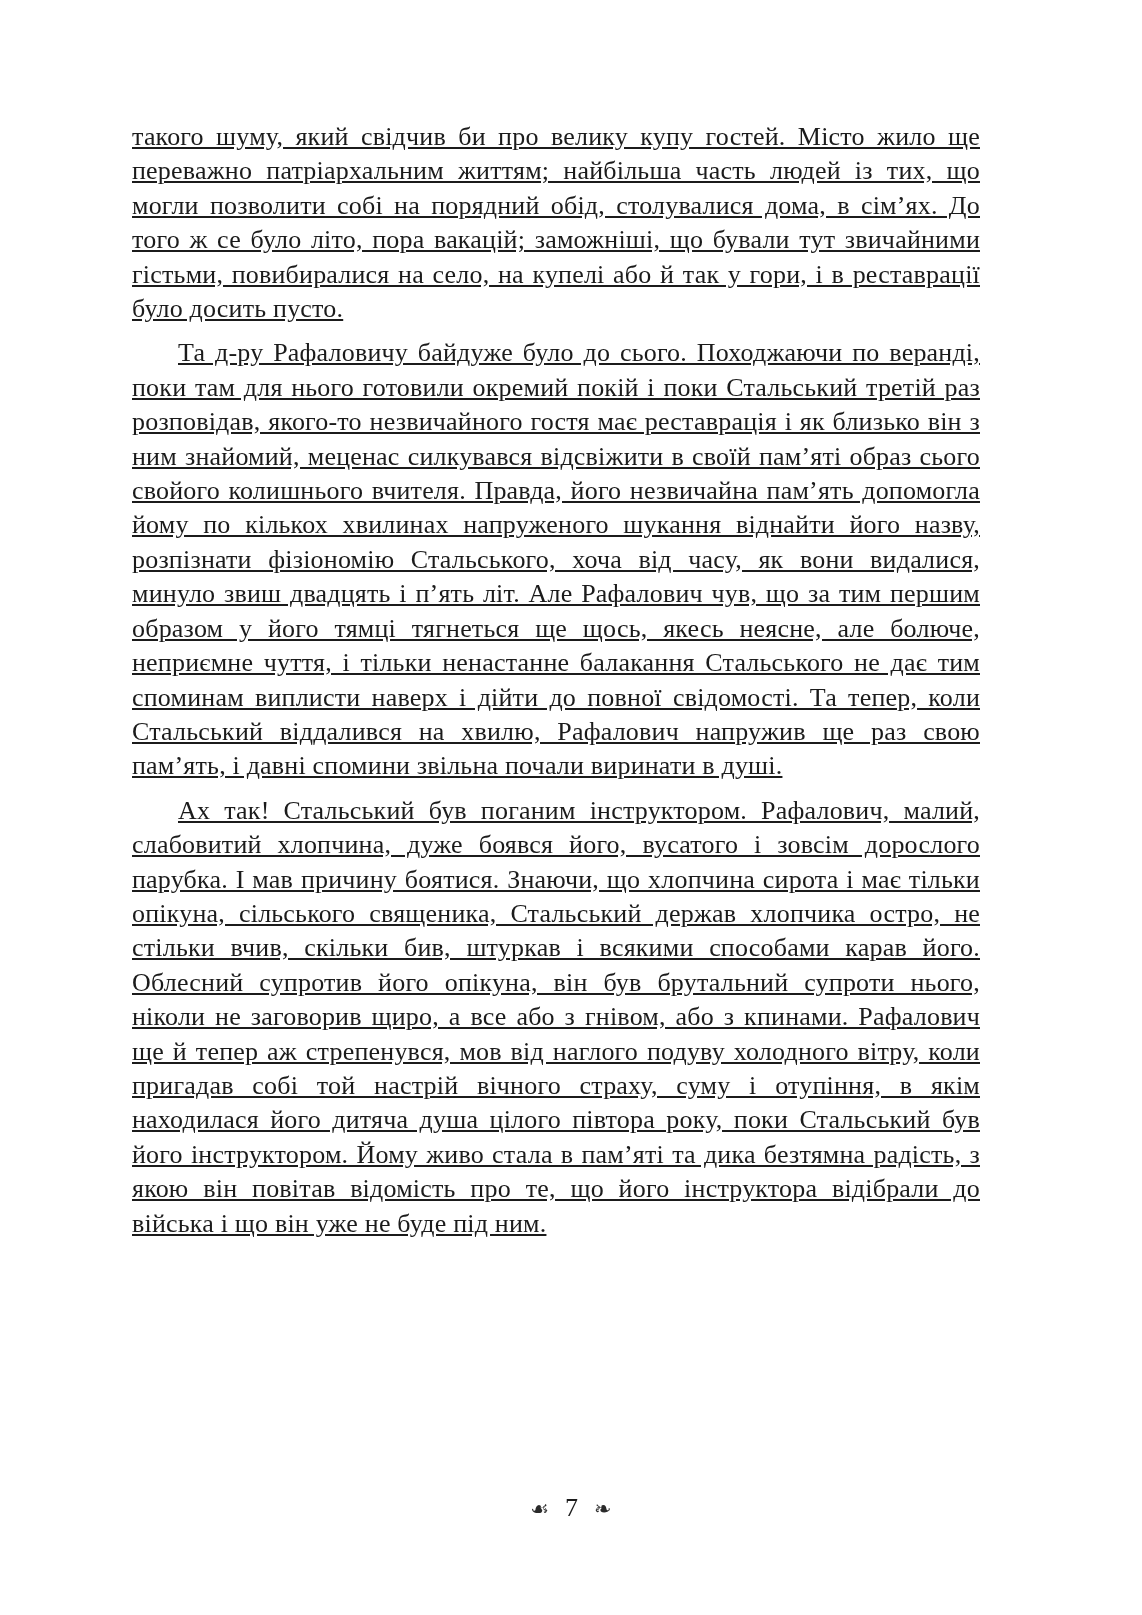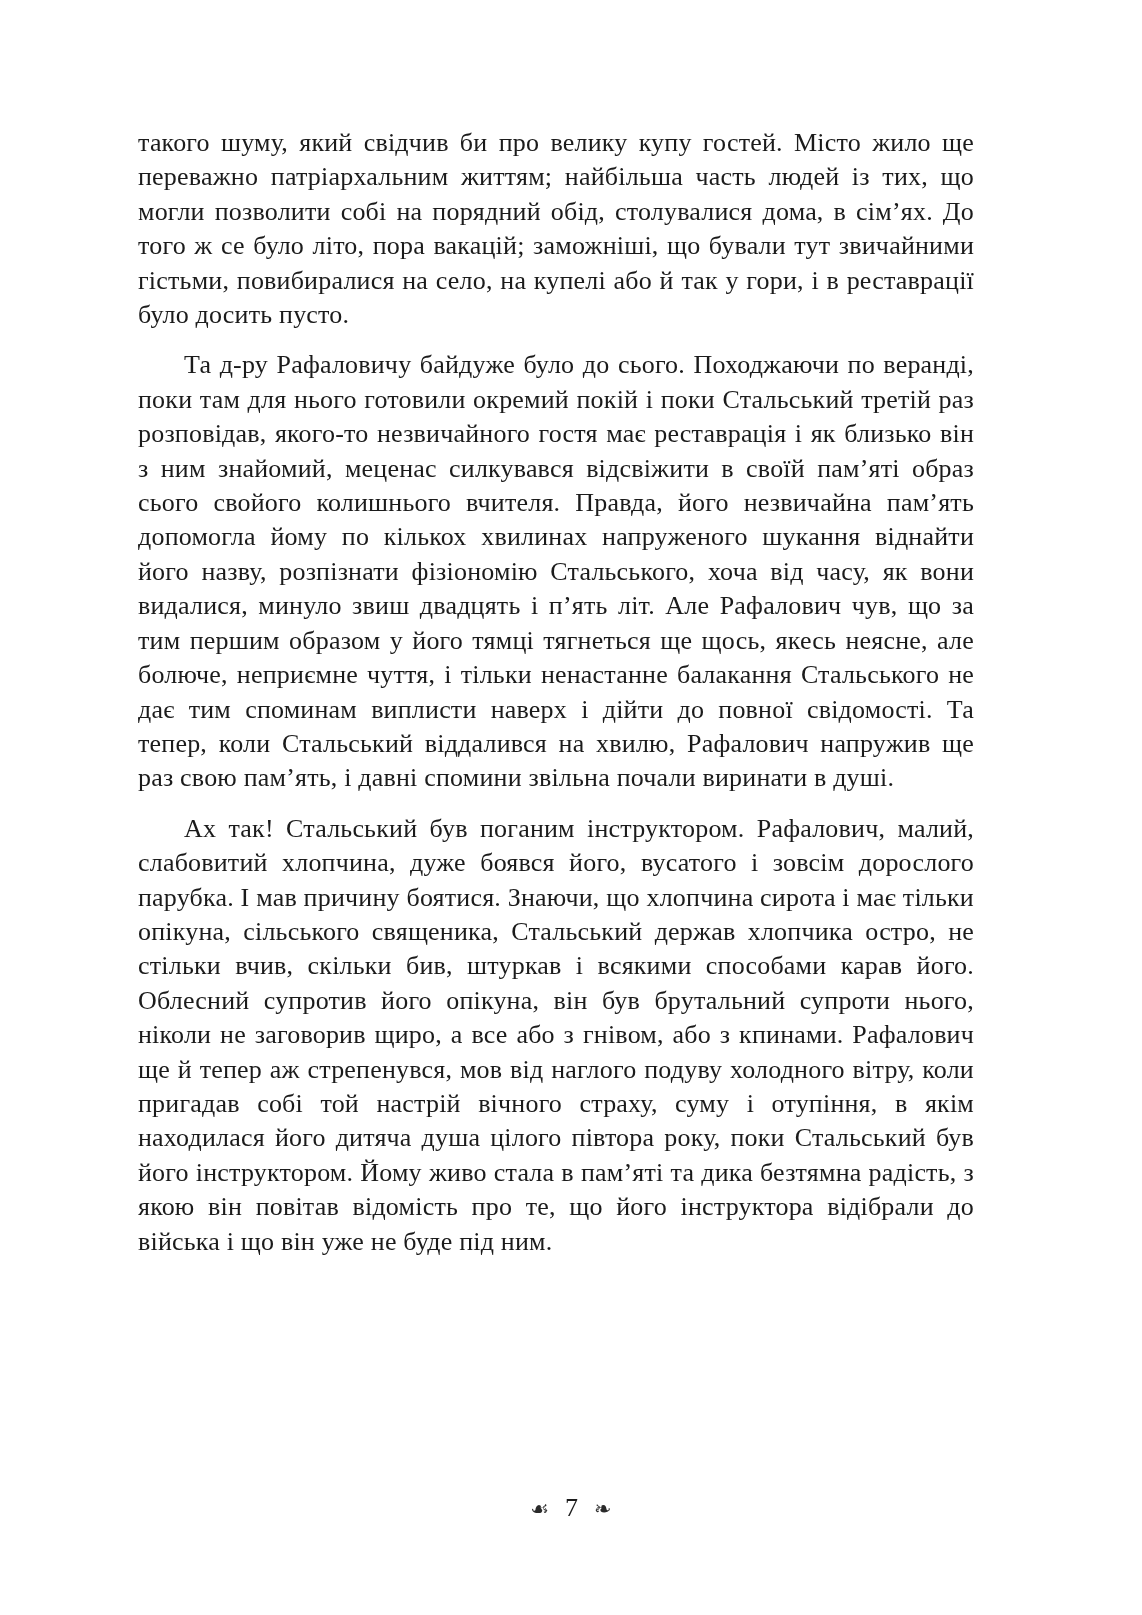--- a/index.html
+++ b/index.html
@@ -20,23 +20,24 @@
     position: absolute;
     top: 110px;
     left: 122px;
     width: 868px;
     text-align: justify;
     font-size: 26px;
     line-height: 34.4px;
     letter-spacing: 0.2px;
   }
   .para {
-    margin: 16px;
+    margin: 10px;
     padding: 0;
     text-indent: 46px;
+    text-decoration: underline;
   }
   .para.no-indent {
     text-indent: 0;
   }
   .footer {
     position: absolute;
     left: 0;
     bottom: 92px;
     width: 100%;
     display: flex;

